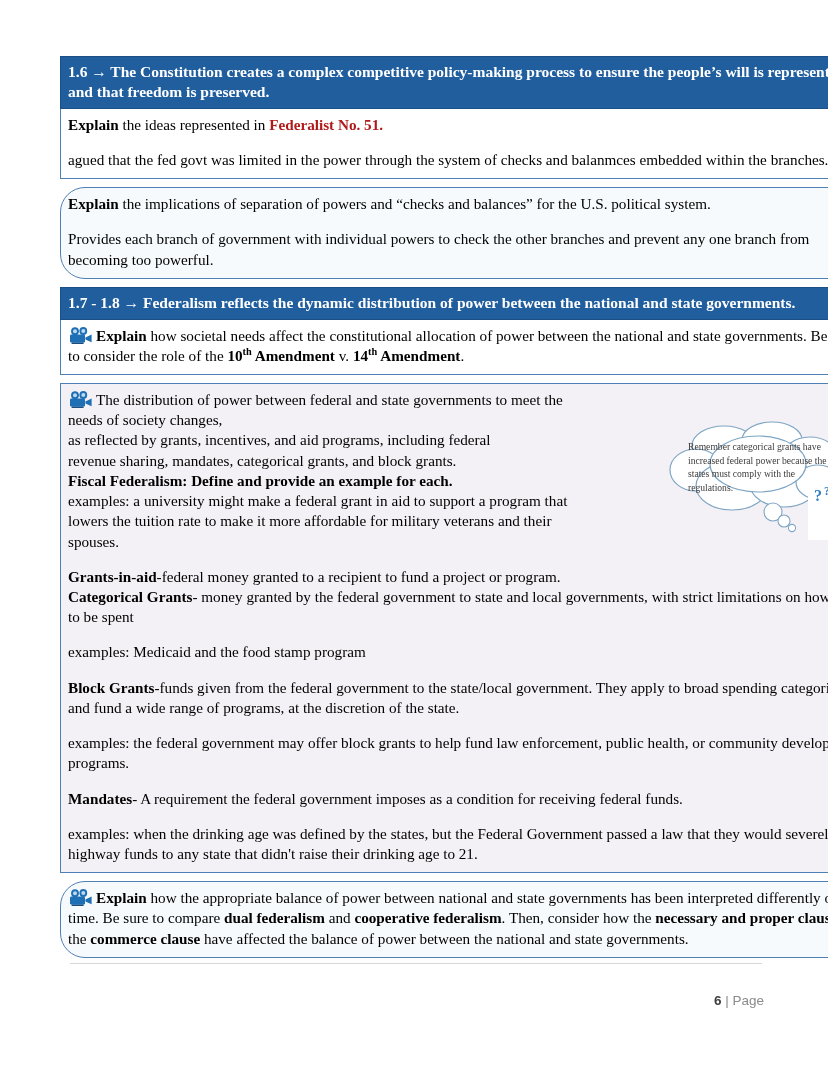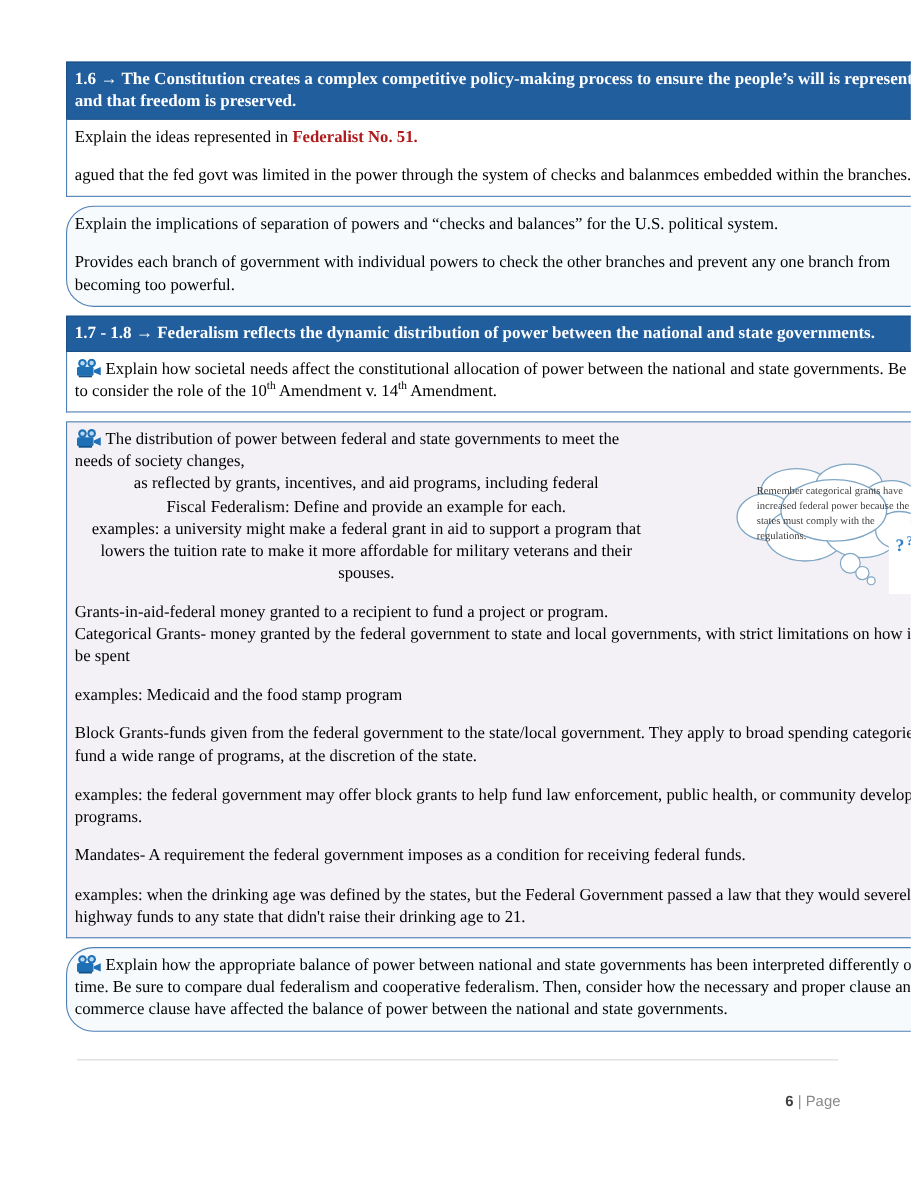--- a/index.html
+++ b/index.html
@@ -58,23 +58,23 @@
   .box.standalone {
     border-top: 1px solid #4E7FB5;
   }
   .box.lav {
     background: #F3F1F5;
   }
   .gap { height: 8px; }
 
   .para { margin: 0; }
   .para + .para { margin-top: 15px; }
-  .tight + .tight { margin-top: 0; text-align: center; }
-
-  b, .b { font-weight: normal; }
+  .tight + .tight { margin-top: 0; }
+
+  b, .b { font-weight: bold; }
   .red { color: #B01A1A; font-weight: bold; }
   sup { font-size: 0.68em; vertical-align: super; line-height: 0; }
 
   
   .cam {
     display: inline-block;
     width: 26px;
     height: 18px;
     position: relative;
     vertical-align: -4px;
@@ -231,20 +231,21 @@
               <circle cx="7" cy="4.2" r="2.0" fill="#BBD9F2"></circle>
               <circle cx="15.3" cy="4.0" r="3.9" fill="#1F6FB5"></circle>
               <circle cx="15.3" cy="4.0" r="2.0" fill="#BBD9F2"></circle>
               <rect x="2" y="7.4" width="15" height="8.2" rx="1.4" fill="#1F6FB5"></rect>
               <path d="M17.4 10.4 L23.6 7.6 L23.6 15.2 L17.4 12.6 Z" fill="#1F6FB5"></path>
               <rect x="3.6" y="15.4" width="12" height="1.6" fill="#144F86"></rect>
             </svg>
           </span><span>The distribution of power between federal and state governments to meet the needs of society changes,</span>
         </p>
         <p class="para tight">as reflected by grants, incentives, and aid programs, including federal</p>
+        <p class="para tight">revenue sharing, mandates, categorical grants, and block grants.</p>
         <p class="para tight b">Fiscal Federalism: Define and provide an example for each.</p>
 
         <p class="para tight">examples: a university might make a federal grant in aid to support a program that lowers the tuition rate to make it more affordable for military veterans and their spouses.</p>
         <p class="para">
           <b>Grants-in-aid</b><span>-federal money granted to a recipient to fund a project or program.</span>
         </p>
       </div>
 
       <p class="para">
         <b>Categorical Grants</b><span>- money granted by the federal government to state and local governments, with strict limitations on how it is to be spent</span>

